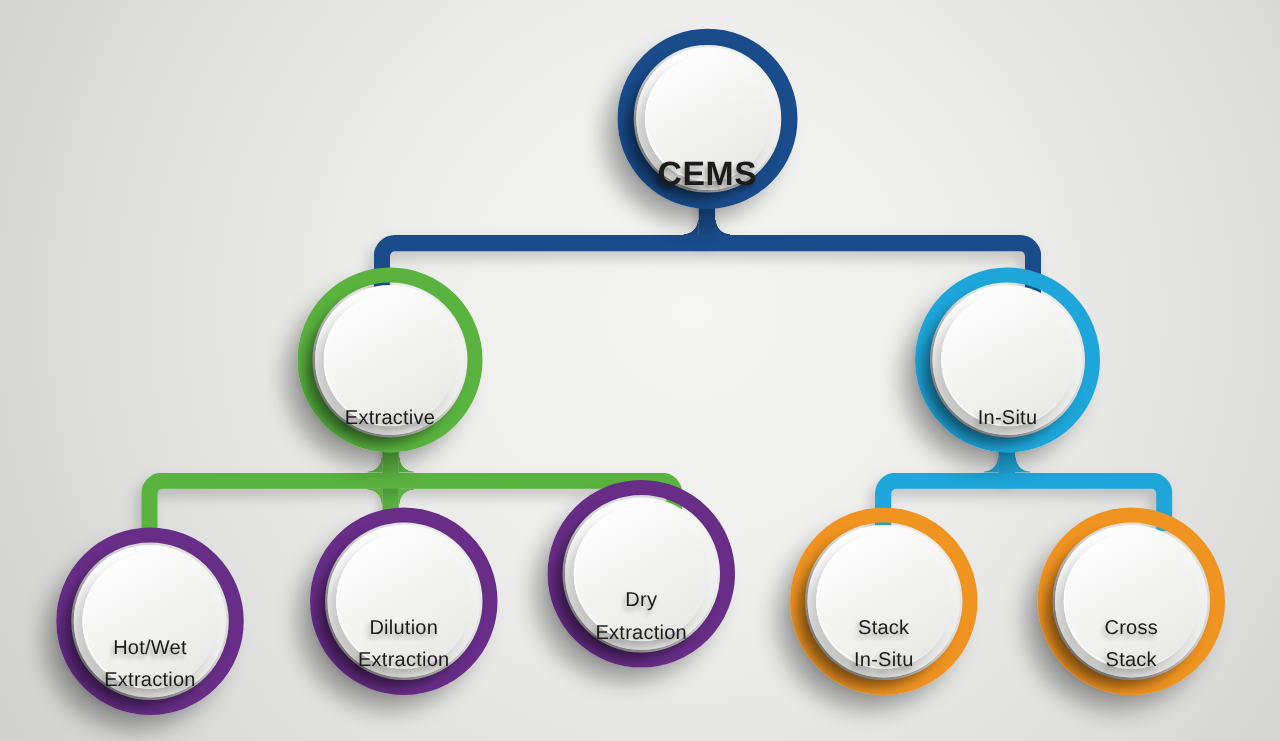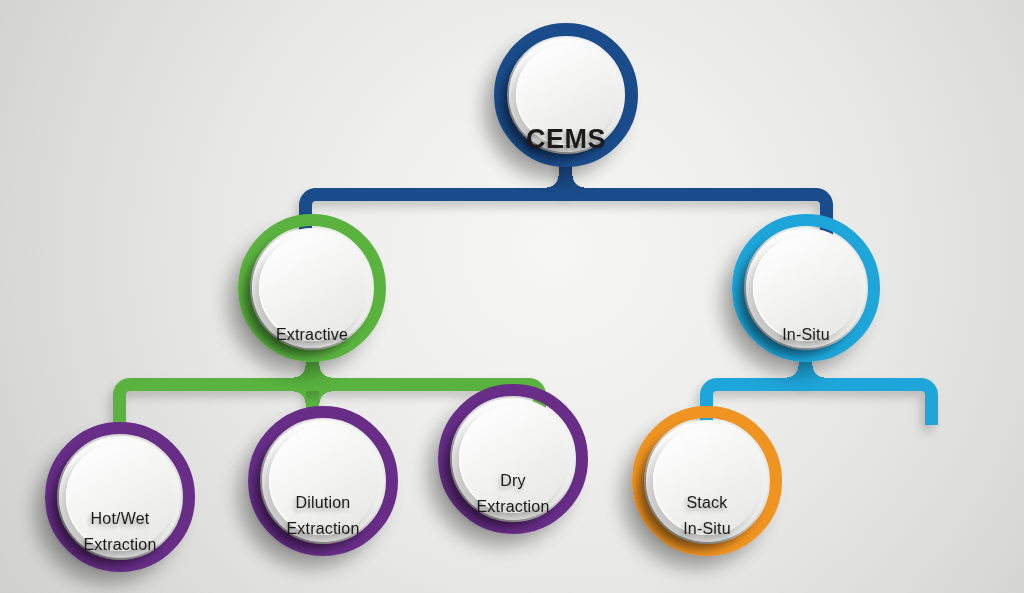--- a/index.html
+++ b/index.html
@@ -146,14 +146,22 @@
 
   <div class="node n-point">
     <div class="disc">
       <div class="label">
         <span>Stack</span>
         <span>In-Situ</span>
       </div>
     </div>
   </div>
 
+  <div class="node n-cross">
+    <div class="disc">
+      <div class="label">
+        <span>Cross</span>
+        <span>Stack</span>
+      </div>
+    </div>
+  </div>
 
 </div>
 
 </body></html>

